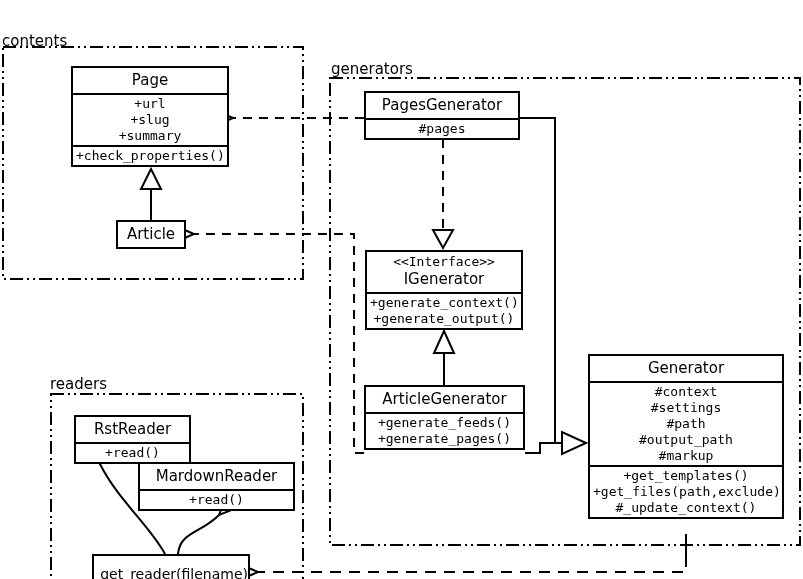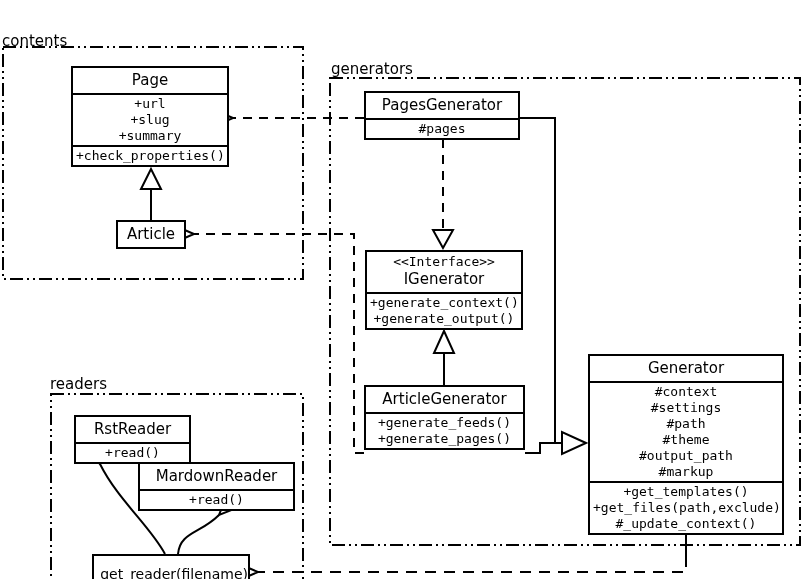--- a/index.html
+++ b/index.html
@@ -104,21 +104,20 @@
       <div class="uml-row">+generate_pages()</div>
     </div>
   </div>
 
   <div class="uml" style="left:588px;top:322px;width:196px">
     <div class="uml-title">Generator</div>
     <div class="uml-sec">
       <div class="uml-row">#context</div>
       <div class="uml-row">#settings</div>
       <div class="uml-row">#path</div>
-      <div class="uml-row">#theme</div>
       <div class="uml-row">#output_path</div>
       <div class="uml-row">#markup</div>
     </div>
     <div class="uml-sec">
       <div class="uml-row">+get_templates()</div>
       <div class="uml-row">+get_files(path,exclude)</div>
       <div class="uml-row">#_update_context()</div>
     </div>
   </div>
 

